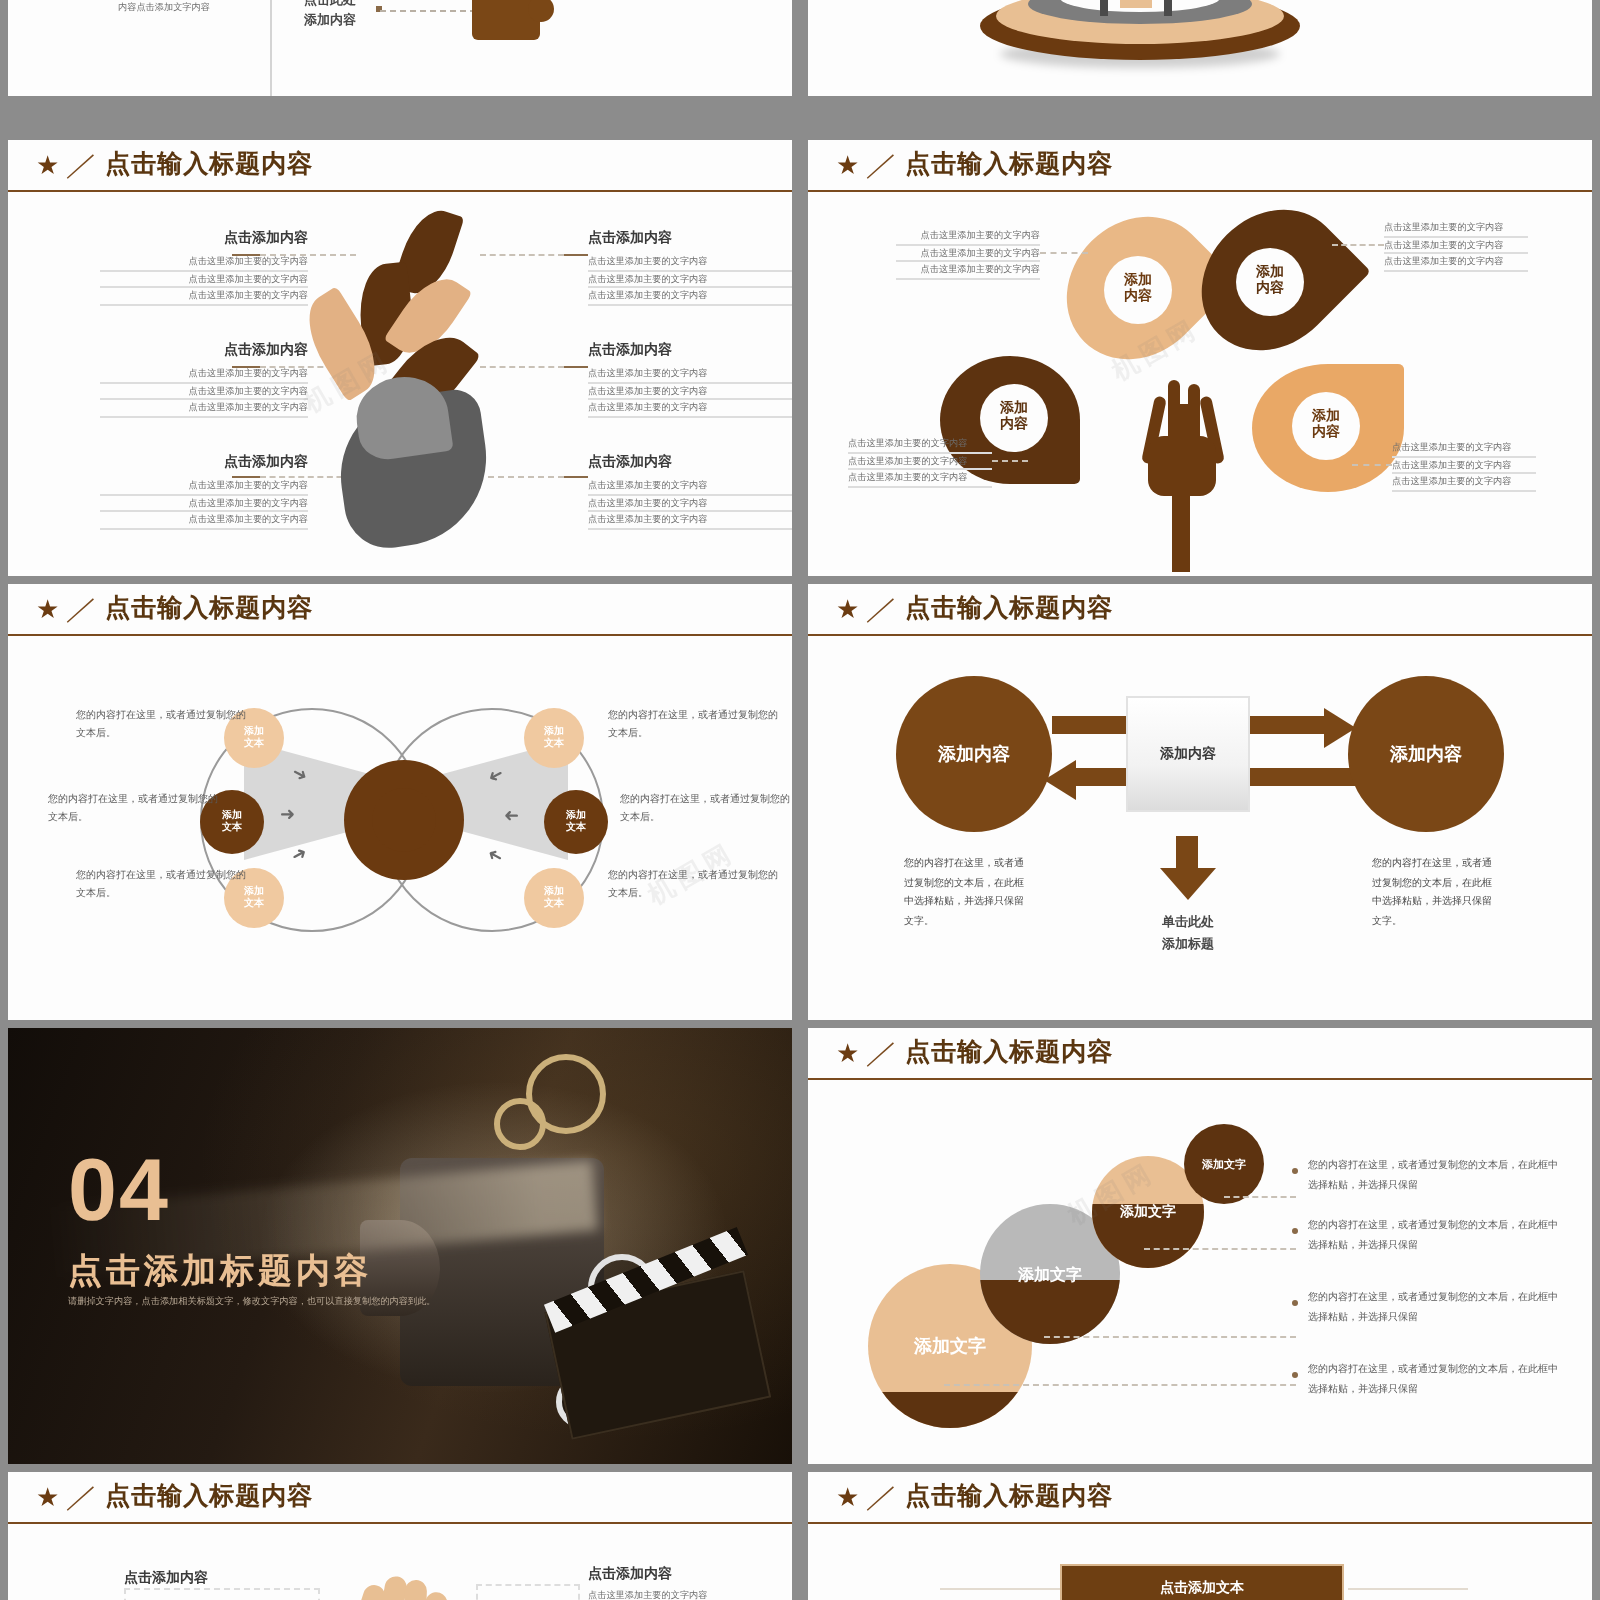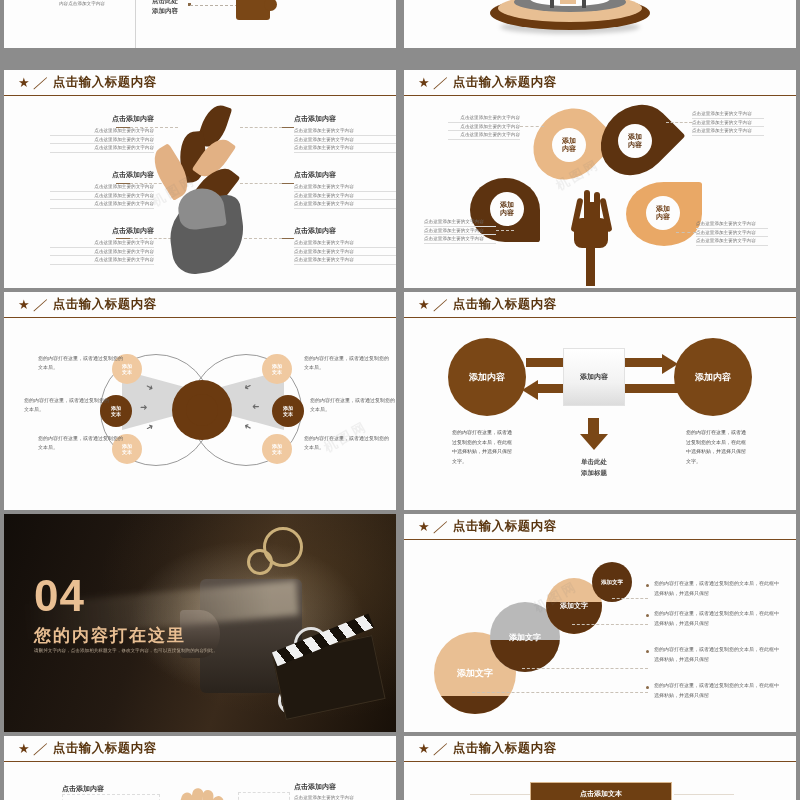--- a/index.html
+++ b/index.html
@@ -453,21 +453,21 @@
       <div class="proj-body"></div>
       <div class="proj-lens"></div>
       <div class="reel" style="left:66%;top:6%;width:40px;height:40px;"></div>
       <div class="reel" style="left:62%;top:16%;width:26px;height:26px;"></div>
       <div class="reel2" style="left:74%;top:52%;width:34px;height:34px;"></div>
       <div class="reel2" style="left:70%;top:80%;width:26px;height:26px;"></div>
       <div class="clap"></div>
       <div class="beam"></div>
     </div>
     <div class="num04">04</div>
-    <div class="sec-ttl">您的内容打在这里</div>
+    <div class="sec-ttl">点击添加标题内容</div>
     <div class="sec-sub">请删掉文字内容，点击添加相关标题文字，修改文字内容，也可以直接复制您的内容到此。</div>
   </div>
 
   <div class="slide right" id="slide6">
     <div class="titlebar">
       <span class="star">★</span>
       <span class="slash">／</span>
       <span class="ttl">点击输入标题内容</span>
     </div>
 

